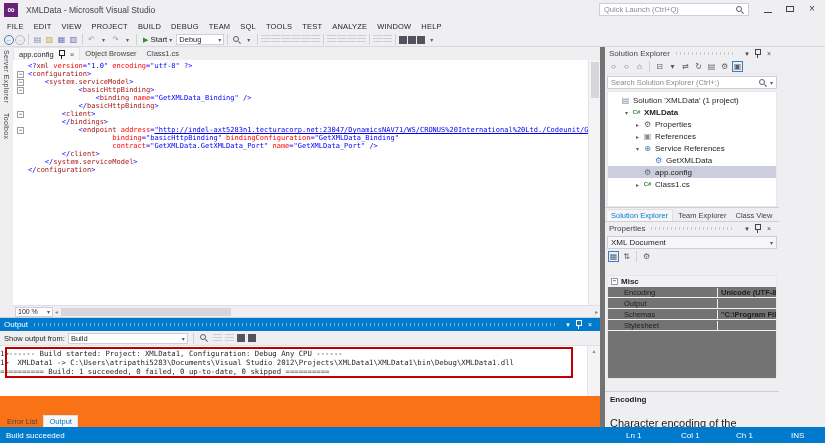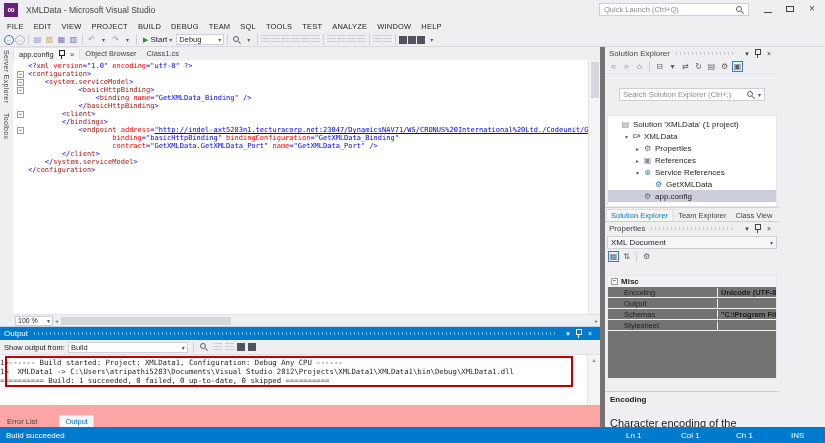--- a/index.html
+++ b/index.html
@@ -76,40 +76,40 @@
   .gripg{flex:1;height:3px;margin:0 6px;background:repeating-linear-gradient(90deg,#C6C7CF 0 1px,transparent 1px 4px)}
   .phico{width:12px;text-align:center;font-size:7px;color:inherit;display:flex;align-items:center;justify-content:center}
   .obar{height:15px;display:flex;align-items:center;background:#EFEFF2;padding:0 4px;gap:3px;flex:none;border-bottom:1px solid #E0E0E4}
   .olbl{font-size:7.5px}
   .ocombo{width:120px;height:11px;background:#fff;border:1px solid #CCCEDB;font-size:7.5px;display:flex;align-items:center;justify-content:space-between;padding:0 2px}
   .obody{flex:1;display:flex;min-height:0}
   .ocontent{flex:1;background:#fff;position:relative;padding:3px 0 0 0;font-family:"DejaVu Sans Mono","Liberation Mono",monospace;font-size:7.3px;color:#1E1E1E;overflow:hidden}
   .oline{height:9px;line-height:9px;white-space:pre}
   .redbox{position:absolute;left:5px;top:1px;width:568px;height:31px;border:2px solid #C00000;pointer-events:none}
   .oscroll{width:13px;background:#F4F4F6;border-left:1px solid #E4E4E8;font-size:6px;color:#8A8A92;text-align:center;flex:none;padding-top:1px}
-  .bottomtabs{height:22px;display:flex;align-items:flex-end;background:#fca5a5;padding-left:2px;flex:none;gap:17px}
+  .bottomtabs{height:31px;display:flex;align-items:flex-end;background:#f97316;padding-left:2px;flex:none;gap:1px}
   .btab{font-size:7.5px;padding:1px 5px;color:#424242}
   .btab.act{background:#F7F7F9;color:#007ACC;border:1px solid #E0E0E4;border-bottom:none}
 
   
   .rightcol{width:179px;border-left:5px solid #737373;display:flex;flex-direction:column;flex:none}
   .sepanel{height:174px;display:flex;flex-direction:column;flex:none}
   .phead{height:13px;display:flex;align-items:center;padding:0 4px;color:#444;flex:none}
   .setoolbar{height:14px;display:flex;align-items:center;gap:2px;padding:0 3px;flex:none;border-bottom:1px solid #E6E6EA}
   .sqic{width:11px;height:11px;display:flex;align-items:center;justify-content:center;font-size:8px;color:#5B5B66}
   .sqic.on{border:1px solid #3E7CBF;background:#E8F0F8}
-  .sesearch{height:13px;margin:14px;background:#fff;border:1px solid #CCCEDB;display:flex;align-items:center;font-size:7.5px;color:#8A8A8A;padding:0 3px;gap:3px;flex:none}
+  .sesearch{height:13px;margin:2px;background:#fff;border:1px solid #CCCEDB;display:flex;align-items:center;font-size:7.5px;color:#8A8A8A;padding:0 3px;gap:3px;flex:none}
   .sesearch .qtxt{flex:1;overflow:hidden;white-space:nowrap}
   .setree{flex:1;background:#fff;border:1px solid #E8E8EC;margin:0 2px;overflow:hidden;padding-top:2px}
   .trow{display:flex;align-items:center;height:12px;font-size:8px;white-space:nowrap}
   .trow.sel{background:#CCCEDB}
   .arr{width:9px;font-size:6px;color:#646465;text-align:center;flex:none}
   .nico{width:11px;text-align:center;font-size:8px;flex:none}
   .nlbl{margin-left:2px}
-  .bold{font-weight:normal}
+  .bold{font-weight:bold}
   .tico-solution{color:#7A7A85}
   .tico-csharp-project,.tico-csharp-file{color:#368932;font-weight:bold;font-size:6px}
   .tico-properties-wrench,.tico-config-file{color:#5F6770;font-size:8px}
   .tico-references{color:#8B8B96}
   .tico-service-references{color:#2F7FA6}
   .tico-service-reference{color:#3B76BC;font-size:8px}
   .setabs{height:14px;display:flex;align-items:flex-end;background:#EFEFF2;flex:none;gap:1px;padding-left:1px;border-top:1px solid #CCCEDB}
   .setab{font-size:7.5px;padding:1px 4px;color:#424242}
   .setab.act{background:#F7F7F9;color:#007ACC;border:1px solid #E0E0E4;border-bottom:none}
   .proppanel{flex:1;display:flex;flex-direction:column;min-height:0;border-top:1px solid #CCCEDB}

